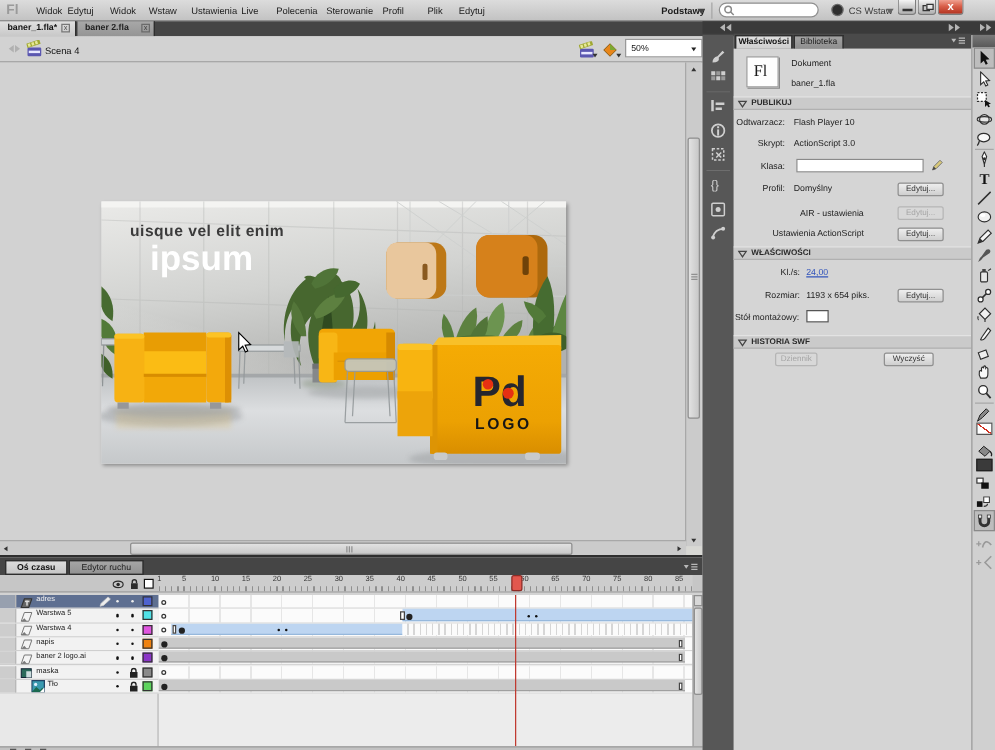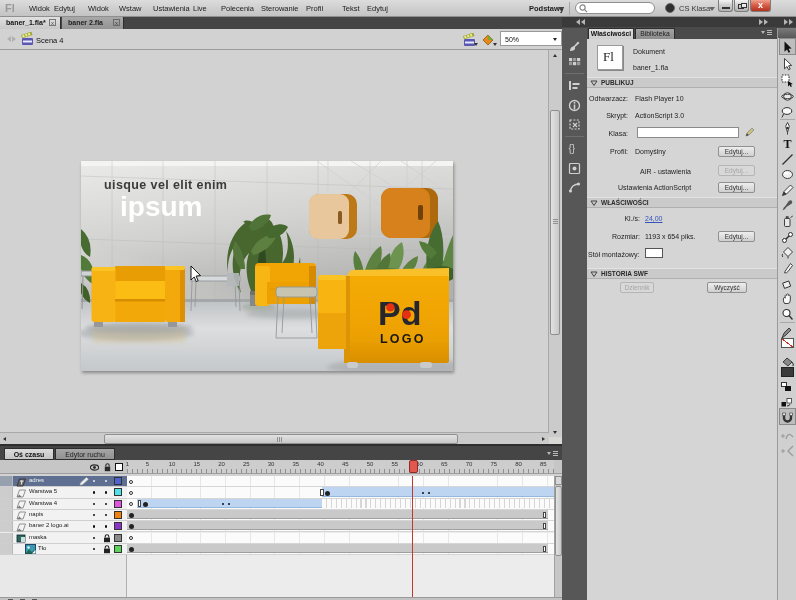--- a/index.html
+++ b/index.html
@@ -53,32 +53,32 @@
   <div id="fllogo">Fl</div>
   <div class="mi" style="left:29px;">Widok</div>
   <div class="mi" style="left:54px;">Edytuj</div>
   <div class="mi" style="left:88px;">Widok</div>
   <div class="mi" style="left:119px;">Wstaw</div>
   <div class="mi" style="left:153px;">Ustawienia</div>
   <div class="mi" style="left:193px;">Live</div>
   <div class="mi" style="left:221px;">Polecenia</div>
   <div class="mi" style="left:261px;">Sterowanie</div>
   <div class="mi" style="left:306px;">Profil</div>
-  <div class="mi" style="left:342px;">Tekst</div>
+  <div class="mi" style="left:342px;">Plik</div>
   <div class="mi" style="left:367px;">Edytuj</div>
   <div class="mi" style="left:529px;font-weight:bold;font-size:7.5px;">Podstawy</div>
   <div class="td" style="left:558px;top:7px;"></div>
   <div style="position:absolute;left:569px;top:2px;width:1px;height:13px;background:#a5a5a5;"></div>
   <div style="position:absolute;left:575px;top:2px;width:80px;height:12px;background:#fff;border:1px solid #8f8f8f;border-radius:6px;"></div>
   <svg style="position:absolute;left:579px;top:4px;" width="9" height="9" viewBox="0 0 9 9">
         <circle cx="3.5" cy="3.5" r="2.6" fill="none" stroke="#8a8a8a" stroke-width="1.2"></circle>
         <line x1="5.6" y1="5.6" x2="8" y2="8" stroke="#8a8a8a" stroke-width="1.2"></line>
       </svg>
   <div style="position:absolute;left:665px;top:3px;width:10px;height:10px;border-radius:50%;background:#2f2f2f;border:1.5px solid #6a6a6a;"></div>
-  <div class="mi" style="left:679px;color:#3a3a3a;">CS Klasa</div>
+  <div class="mi" style="left:679px;color:#3a3a3a;">CS Wstaw</div>
   <div class="td" style="left:709px;top:7px;border-top-color:#666;"></div>
 
   <div class="winbtn" style="left:718px;width:15px;">
         <div style="position:absolute;left:3px;top:7px;width:8px;height:2px;background:#333;"></div>
       </div>
   <div class="winbtn" style="left:734px;width:15px;">
         <div style="position:absolute;left:3px;top:4px;width:6px;height:5px;border:1px solid #333;background:transparent;"></div>
         <div style="position:absolute;left:5.5px;top:2.5px;width:6px;height:5px;border:1px solid #333;background:#e8e8e8;"></div>
       </div>
   <div class="winbtn" style="left:750px;width:21px;background:linear-gradient(#f0a090,#d9604a 45%,#b33320);">

